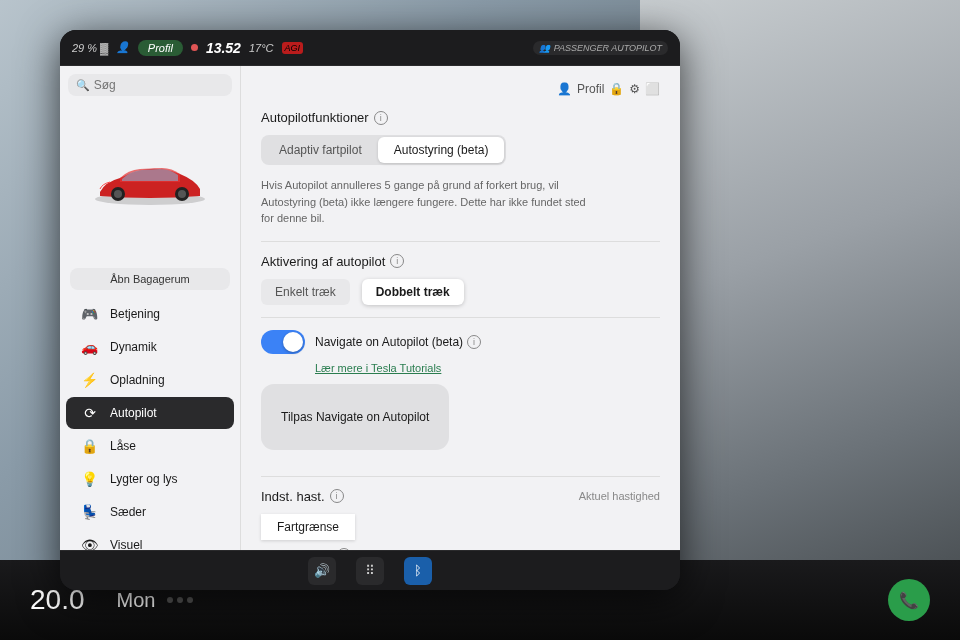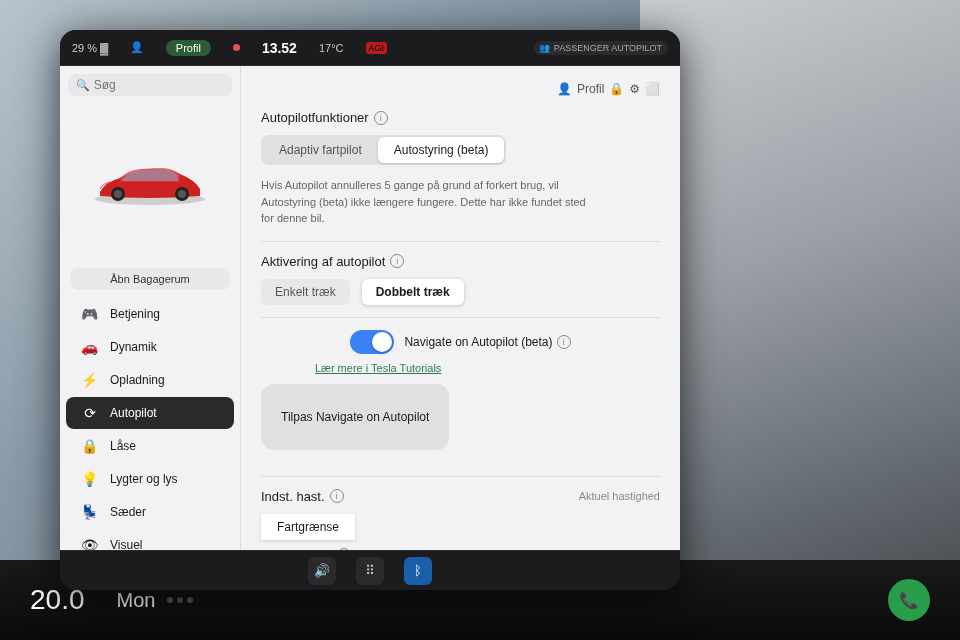--- a/index.html
+++ b/index.html
@@ -45,22 +45,23 @@
       z-index: 10;
     }
 
     
     .status-bar {
       height: 36px;
       background: #1c1c1e;
       display: flex;
       align-items: center;
       padding: 0 12px;
-      gap: 22px;
+      gap: 8px;
       border-bottom: 1px solid #2a2a2c;
+      font-style: italic;
     }
     .status-item {
       display: flex;
       align-items: center;
       gap: 3px;
       font-size: 11px;
       color: #ccc;
     }
     .status-profile-btn {
       background: #2a5c35;
@@ -254,21 +255,20 @@
       background: #ddd;
       margin: 12px 0;
     }
 
     
     .toggle-row {
       display: flex;
       align-items: center;
       gap: 10px;
       margin-bottom: 8px;
-      justify-content: center;
     }
     .toggle-switch {
       width: 44px;
       height: 24px;
       background: #3b82f6;
       border-radius: 12px;
       position: relative;
       cursor: pointer;
     }
     .toggle-knob {

